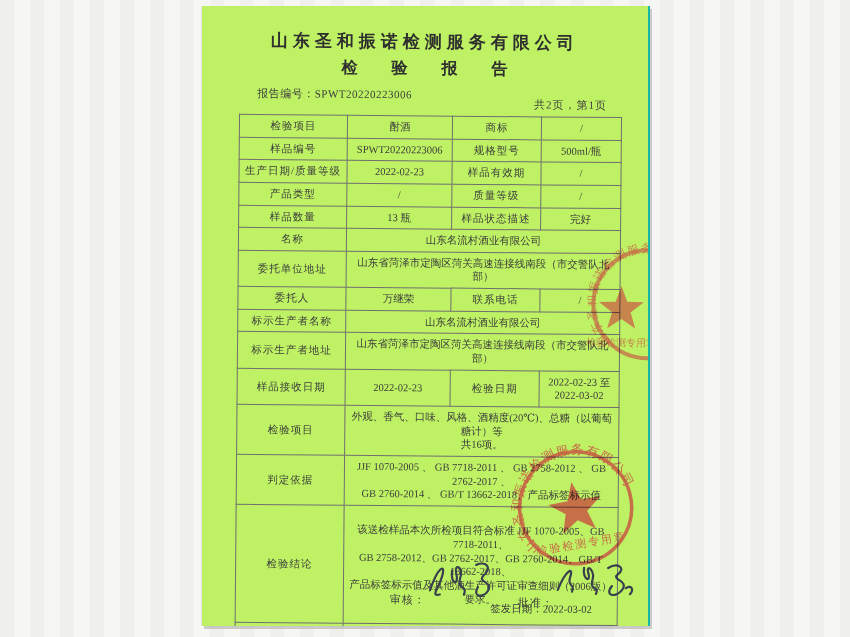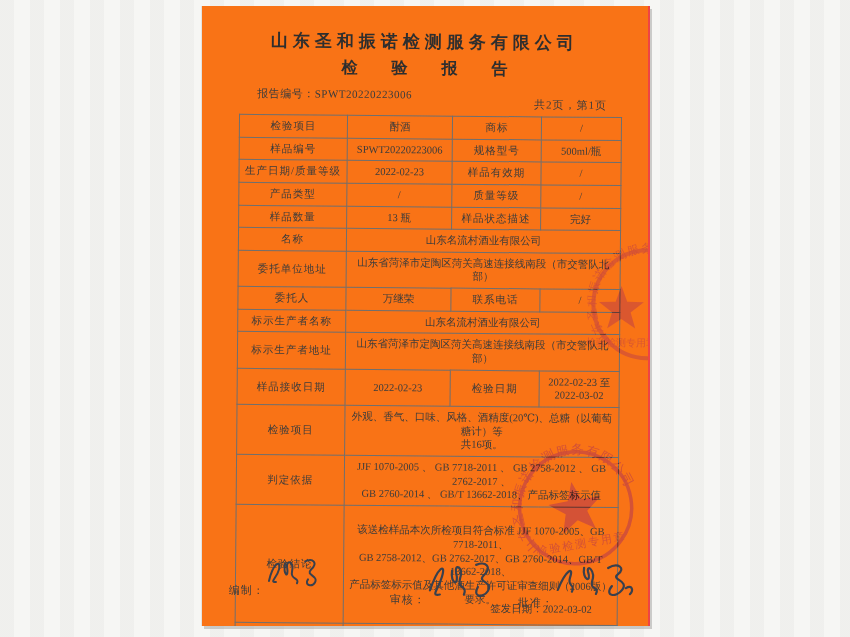--- a/index.html
+++ b/index.html
@@ -8,22 +8,22 @@
     background:#f6f6f4;
     font-family:"Liberation Serif","DejaVu Serif",serif;
     color:#3c3c3c;
   }
   body::before{
     content:"";position:absolute;inset:0;pointer-events:none;
     background:repeating-linear-gradient(90deg,rgba(210,210,208,.18) 0 14px,rgba(255,255,255,0) 14px 30px);
   }
   .page{
     position:absolute;left:202px;top:6px;width:446px;height:620px;
-    background:#f97316;
-    border-right:2px solid #ef4444;
+    background:#bef264;
+    border-right:2px solid #14b8a6;
     box-shadow:2px 3px 0 rgba(150,150,148,.45), -1px 0 0 #e3e3e1;
     overflow:hidden;
   }
   .sheet{position:absolute;inset:0;transform:rotate(.5deg);transform-origin:40% 0;}
   .company-name{
     margin-top:24px;text-align:center;font-size:17px;font-weight:bold;
     letter-spacing:5px;color:#2e2e2e;
   }
   .report-title{
     margin-top:5px;text-align:center;font-size:16px;font-weight:bold;
@@ -157,29 +157,20 @@
       <tr>
         <td class="lab">备注</td>
         <td colspan="3" class="left pre">1、本报告含封面及封二；
 2、本报告 "/" 处表示该项无内容；
 3、检测环境：符合要求。</td>
       </tr>
     </tbody>
       </table>
 
     <div class="footer">
-      <div class="sig-group" style="left:32px;top:0;width:110px;height:55px;">
-        <span class="sig-label">编制：</span>
-        <svg class="sig-ink" style="left:34px;top:-2px;" width="66" height="44" viewBox="0 0 66 44">
-          <g fill="none" stroke="#39404d" stroke-width="2" stroke-linecap="round">
-            <path d="M6,30 C10,12 18,8 16,18 C14,27 6,31 13,31 M22,12 C20,24 26,28 24,16 C23,8 31,10 29,20 C27,29 37,26 34,32"></path>
-            <path d="M42,10 C50,6 55,12 48,18 C42,24 56,24 52,31 C49,36 41,34 45,28"></path>
-          </g>
-        </svg>
-      </div>
       <div class="sig-group" style="left:193px;top:8px;width:130px;height:55px;">
         <span class="sig-label">审核：</span>
         <svg class="sig-ink" style="left:32px;top:-6px;" width="82" height="50" viewBox="0 0 82 50">
           <g fill="none" stroke="#39404d" stroke-width="2.2" stroke-linecap="round">
             <path d="M8,34 C16,10 24,6 20,20 C17,32 8,40 18,38 M30,14 C28,28 38,30 34,16 C32,6 42,10 38,22 C35,33 46,28 42,38"></path>
             <path d="M54,8 C64,4 70,10 62,18 C54,26 72,24 66,34 C61,42 50,40 56,30"></path>
           </g>
         </svg>
       </div>
       <div class="sig-group" style="left:321px;top:10px;width:125px;height:55px;">

